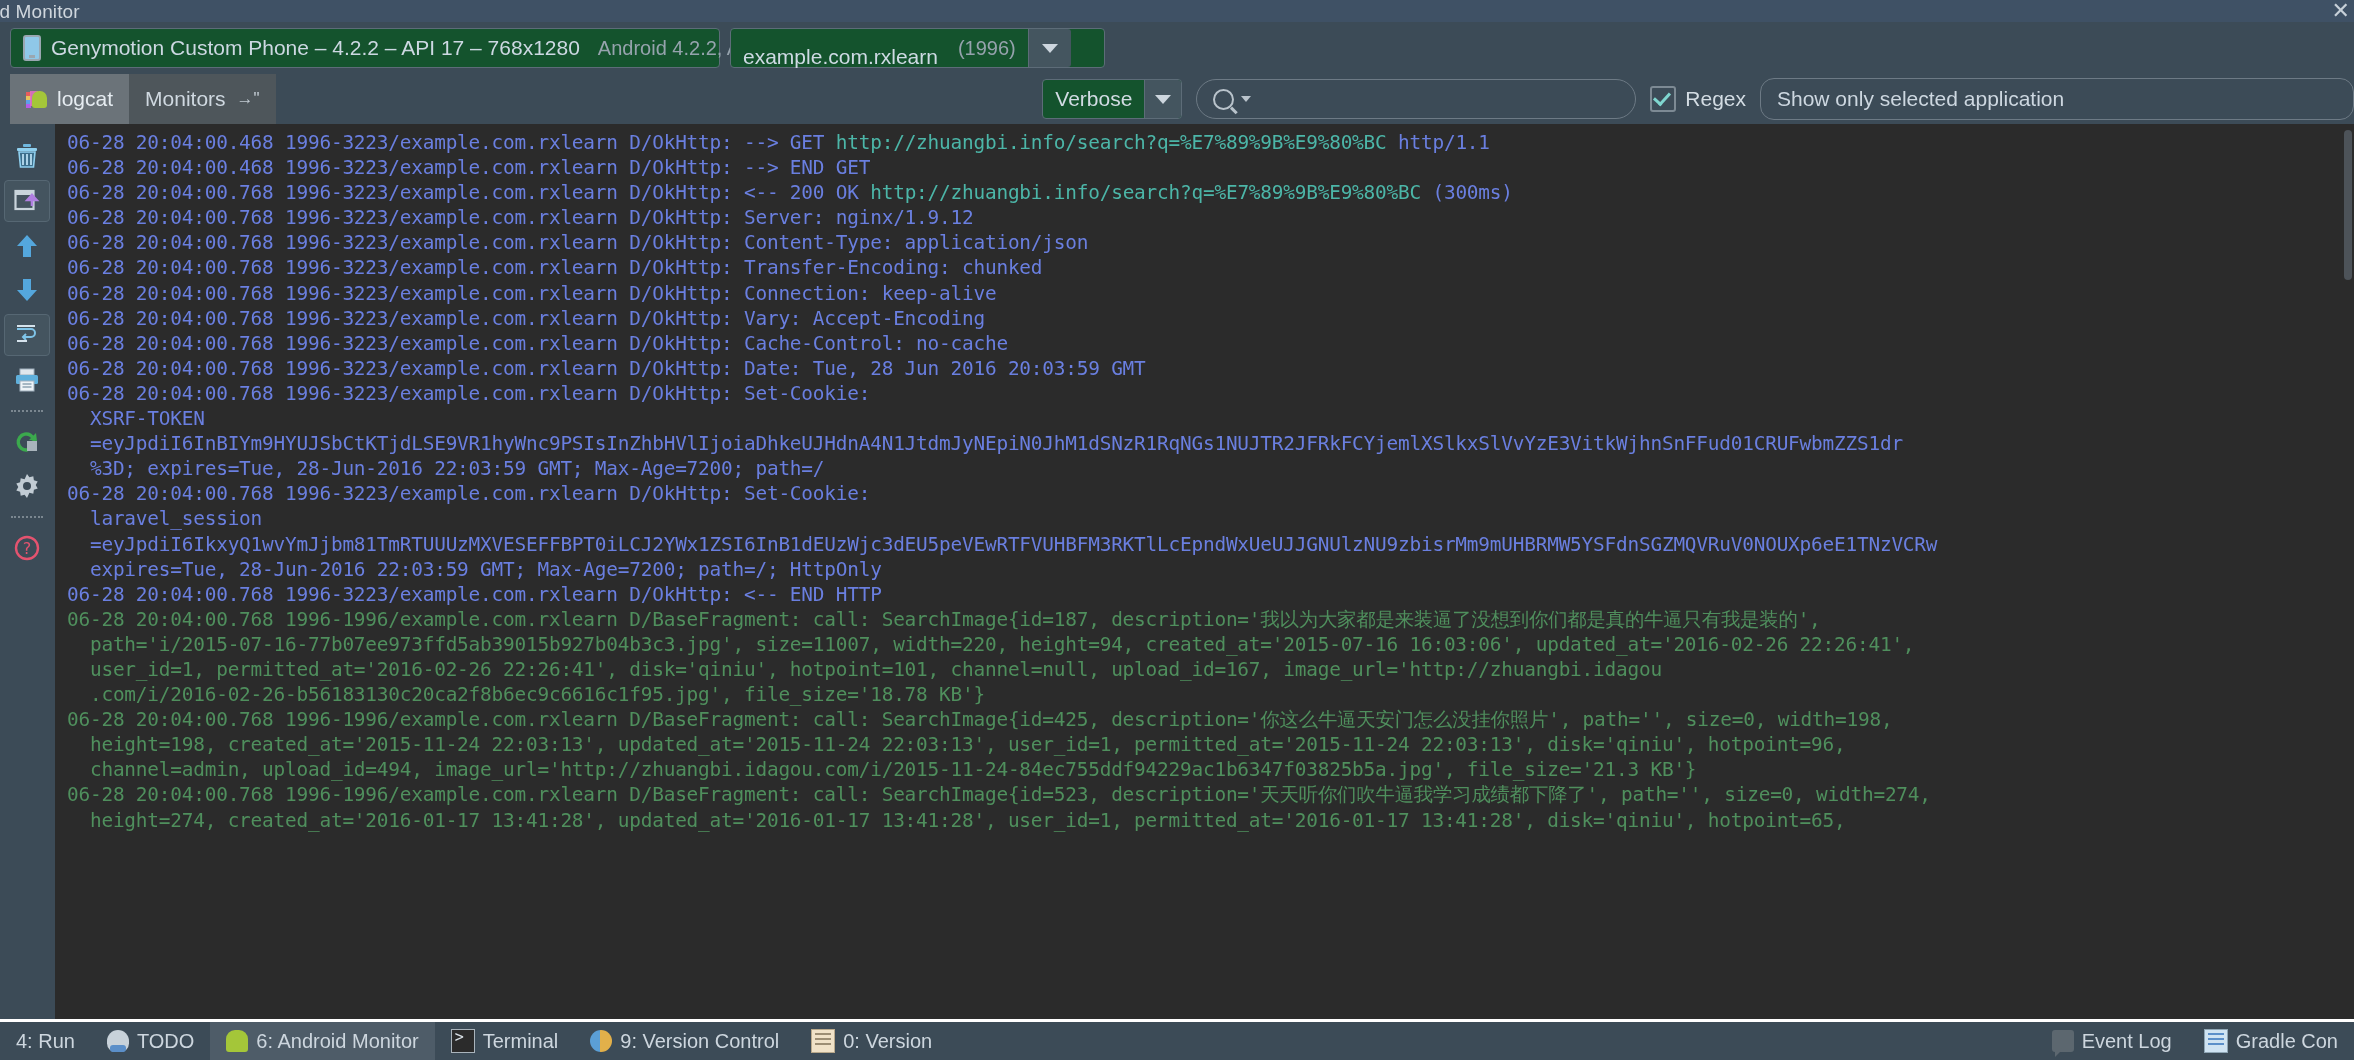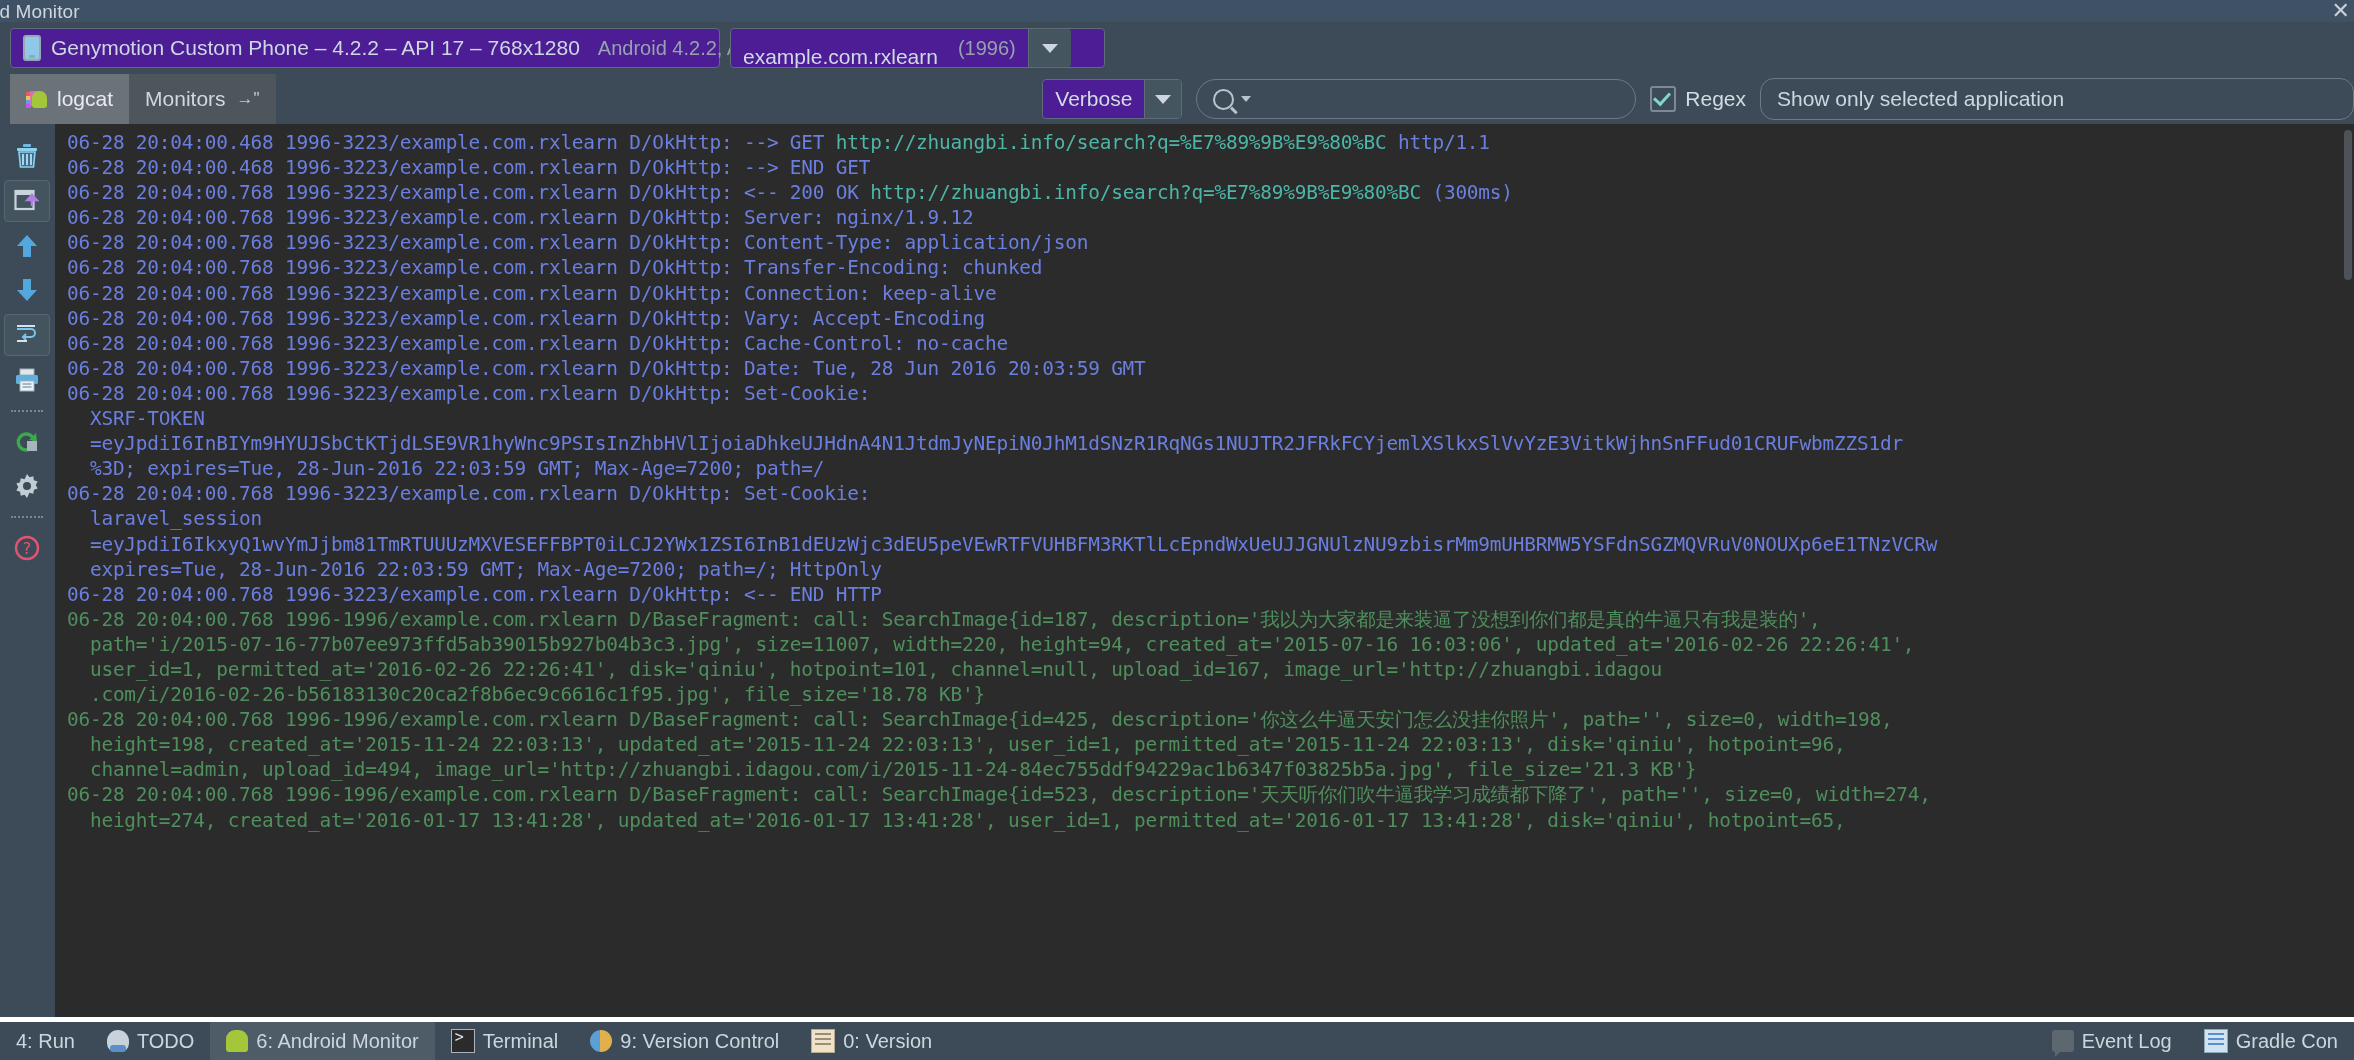--- a/index.html
+++ b/index.html
@@ -23,21 +23,21 @@
     position:absolute;right:4px;top:0px;color:#c7d0d8;font-size:22px;line-height:22px;
   }
 
   
   .selrow{
     flex:0 0 auto;height:52px;background:#3c4b57;
     display:flex;align-items:center;padding:0 0 0 10px;gap:10px;
   }
   .combo{
     height:40px;border:1px solid #5d6c78;border-radius:4px;
-    background:#4c1d95;display:flex;align-items:center;box-sizing:border-box;text-align:center;
+    background:#14532d;display:flex;align-items:center;box-sizing:border-box;text-align:center;
   }
   .combo .field{
     display:flex;align-items:center;gap:10px;padding:0 12px;height:100%;white-space:nowrap;
   }
   .combo .arrowbox{
     width:42px;height:100%;border-left:1px solid #5d6c78;
     background:#44555f;display:flex;align-items:center;justify-content:center;
     border-radius:0 3px 3px 0;
   }
   .combo .arrowbox .caret{
@@ -122,21 +122,21 @@
     font-size:19.4px;line-height:25.1px;
     color:#6a7fe0;white-space:pre;letter-spacing:-0.2px;
   }
   pre.log .u{color:#4cb6a8;}
   pre.log .g{color:#4f8f5d;}
   .scrollv{position:absolute;right:0;top:0;bottom:0;width:12px;background:#2b2b2b;}
   .scrollv i{position:absolute;left:2px;top:6px;width:8px;height:150px;background:#4d5359;border-radius:4px;display:block;}
 
   
   .statusbar{
-    flex:0 0 auto;height:38px;background:#3c4b57;border-top:5px solid #ffffff;
+    flex:0 0 auto;height:38px;background:#3c4b57;border-top:3px solid #ffffff;
     display:flex;align-items:center;position:relative;
   }
   .sitem{display:flex;align-items:center;gap:8px;padding:0 16px;height:38px;color:#cdd6de;font-size:20px;white-space:nowrap;}
   .sitem.active{background:#4e5c68;}
   .sright{position:absolute;right:0;display:flex;align-items:center;}
   .sico{width:22px;height:22px;flex:0 0 auto;position:relative;}
   .ico-todo{background:#c8d2da;border-radius:50% 50% 40% 40%;}
   .ico-todo:after{content:"";position:absolute;left:3px;bottom:0;width:16px;height:7px;background:#5b8fc9;border-radius:3px;}
   .ico-droid{background:#a4c639;border-radius:9px 9px 3px 3px;}
   .ico-term{background:#2b2b2b;border:1px solid #aab4bc;}

